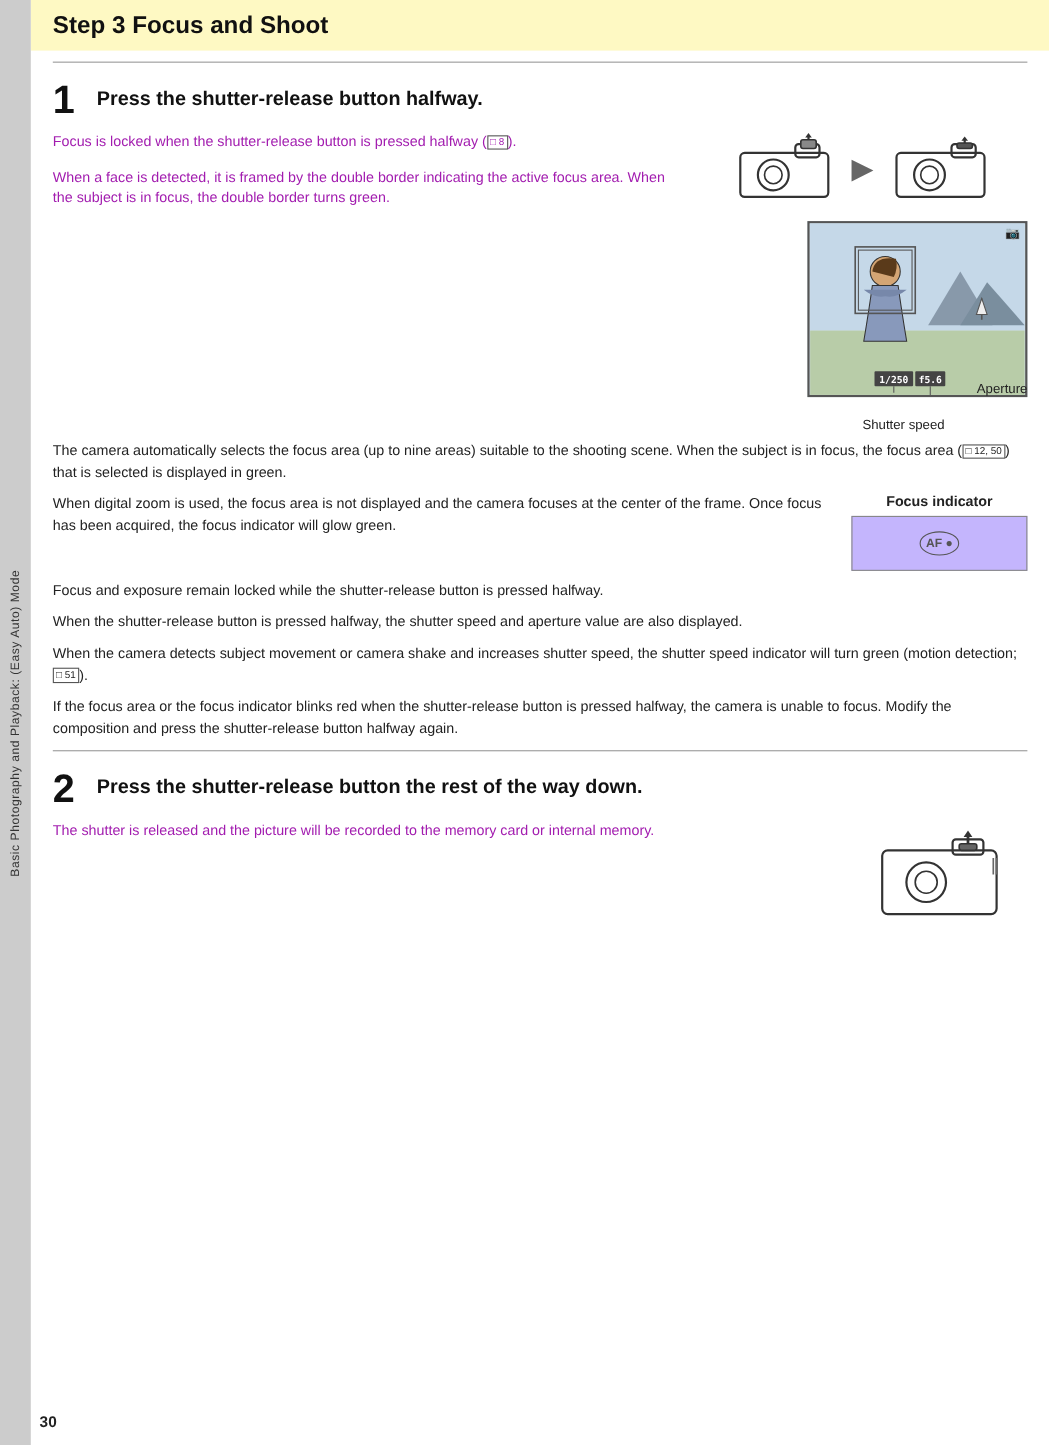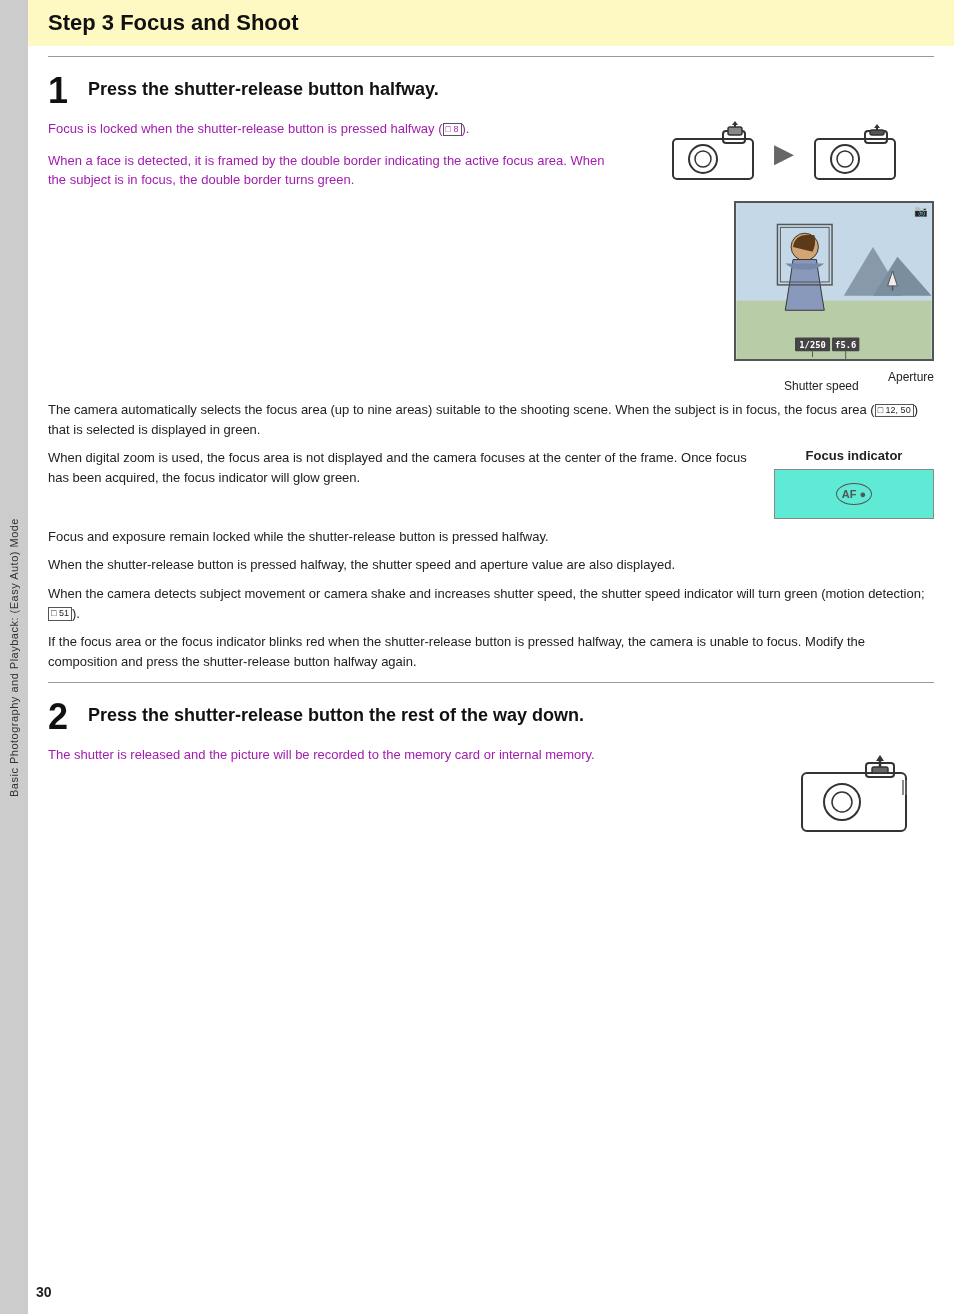--- a/index.html
+++ b/index.html
@@ -148,21 +148,21 @@
     .focus-indicator-label {
       font-size: 13px;
       font-weight: bold;
       margin-bottom: 6px;
       text-align: center;
     }
     .focus-indicator-box {
       border: 1px solid #888;
       padding: 8px;
       text-align: center;
-      background: #5eead4;
+      background: #c4b5fd;
       height: 50px;
       display: flex;
       align-items: center;
       justify-content: center;
     }
     .af-indicator {
       border: 1.5px solid #555;
       border-radius: 50%;
       width: 36px;
       height: 22px;
@@ -311,21 +311,21 @@
                 <rect x="98" y="138" width="28" height="14" rx="1" fill="#444"></rect>
                 <text x="112" y="149" text-anchor="middle" font-size="9" fill="white" font-family="monospace" font-weight="bold">f5.6</text>
 
                 <line x1="78" y1="152" x2="78" y2="158" stroke="#555" stroke-width="1"></line>
                 <line x1="112" y1="152" x2="112" y2="162" stroke="#555" stroke-width="1"></line>
               </svg>
 
               
               <div style="position:relative;height:36px;width:200px;">
                 <div style="position:absolute;left:50px;top:15px;font-size:12px;">Shutter speed</div>
-                <div style="position:absolute;right:0px;top:-18px;font-size:12px;margin-top:24px;">Aperture</div>
+                <div style="position:absolute;right:0px;top:-18px;font-size:12px;">Aperture</div>
               </div>
             </div>
           </div>
         </div>
       </div>
 
       <p class="body-text">
         <span>The camera automatically selects the focus area (up to nine areas) suitable to the shooting scene. When the subject is in focus, the focus area (</span><span class="ref-box">□ 12, 50</span><span>) that is selected is displayed in green.</span>
       </p>
 

